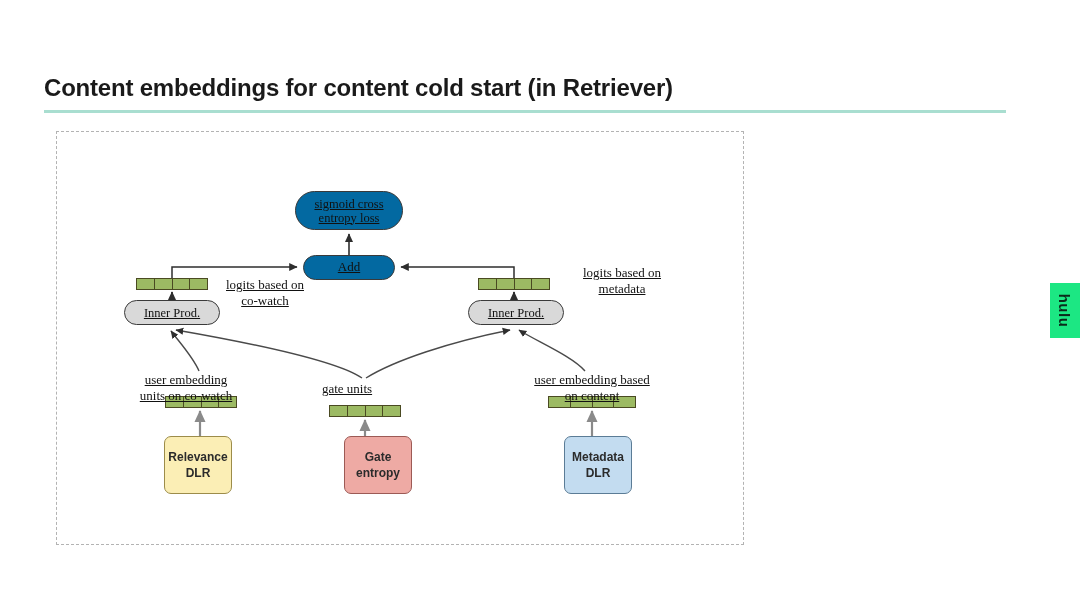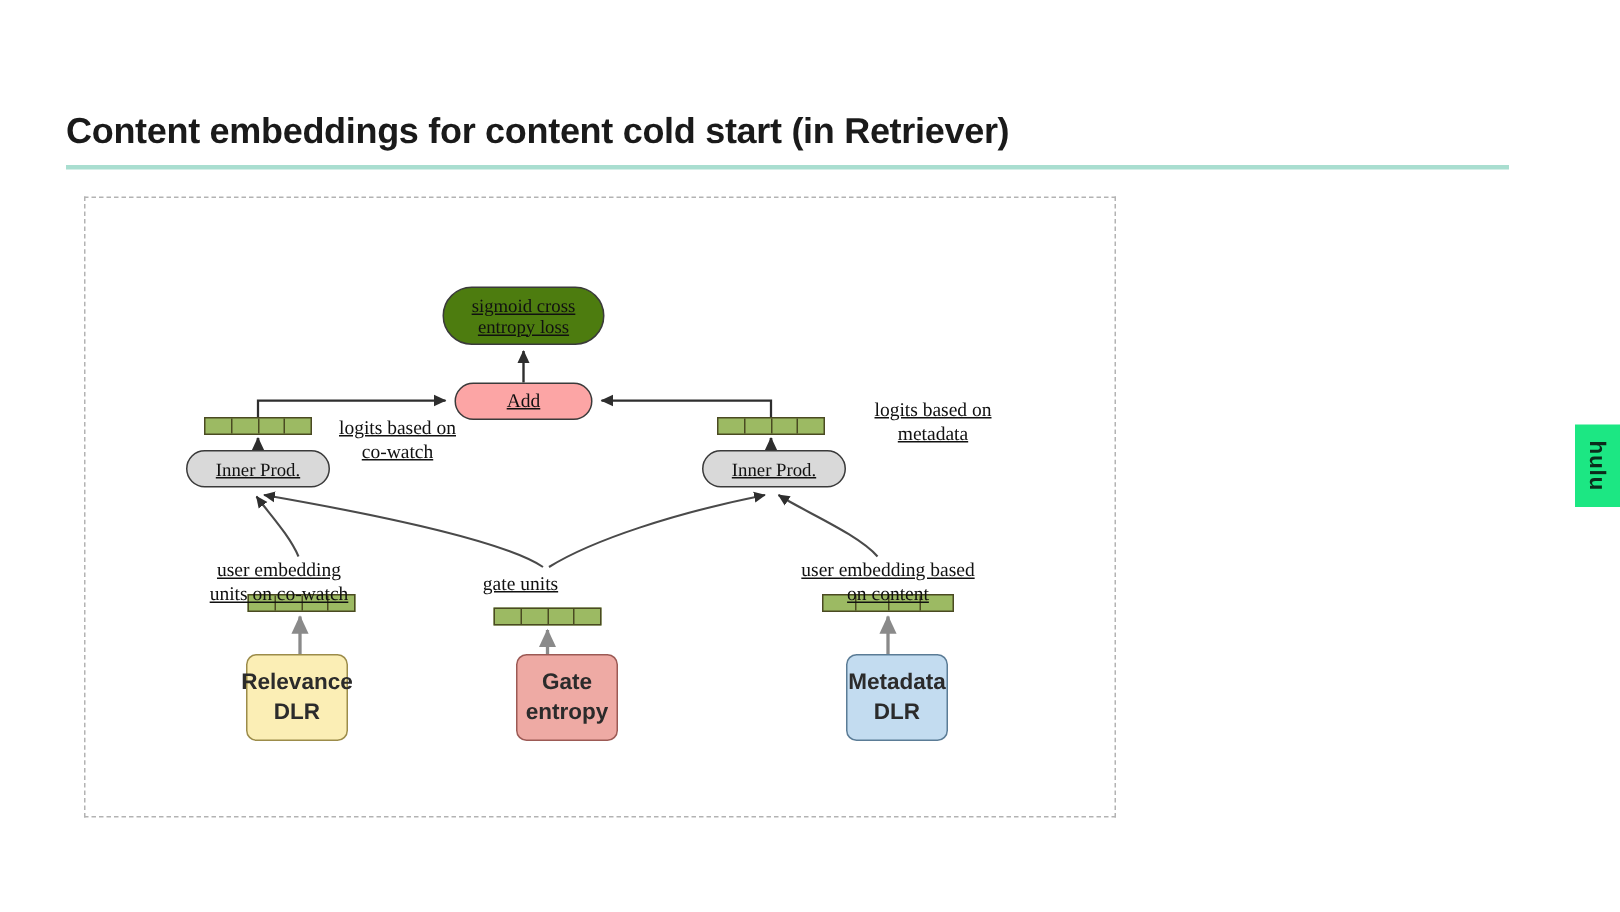--- a/index.html
+++ b/index.html
@@ -64,27 +64,27 @@
     border-radius: 999px;
     font-family: "Liberation Serif", serif;
     color: #111111;
     line-height: 1.12;
   }
   .pill .u { text-decoration: underline; }
 
   #node-loss {
     left: 295px; top: 191px;
     width: 108px; height: 39px;
-    background: #4d7c0f;
+    background: #0369a1;
     font-size: 12.5px;
   }
   #node-add {
     left: 303px; top: 255px;
     width: 92px; height: 25px;
-    background: #fca5a5;
+    background: #0369a1;
     font-size: 13px;
   }
   #node-ip-left {
     left: 124px; top: 300px;
     width: 96px; height: 25px;
     background: #d9d9d9;
     font-size: 12.5px;
   }
   #node-ip-right {
     left: 468px; top: 300px;
@@ -118,21 +118,21 @@
   .module-box {
     position: absolute;
     box-sizing: border-box;
     border-radius: 7px;
     border: 1.4px solid #7f7f7f;
     display: flex;
     align-items: center;
     justify-content: center;
     text-align: center;
     font-family: "Liberation Sans", sans-serif;
-    font-size: 15px;
+    font-size: 12px;
     font-weight: bold;
     color: #2b2b2b;
     line-height: 1.35;
   }
   #box-relevance {
     left: 164px; top: 436px;
     width: 68px; height: 58px;
     background: #fbeeb5;
     border-color: #9c8c4a;
   }

